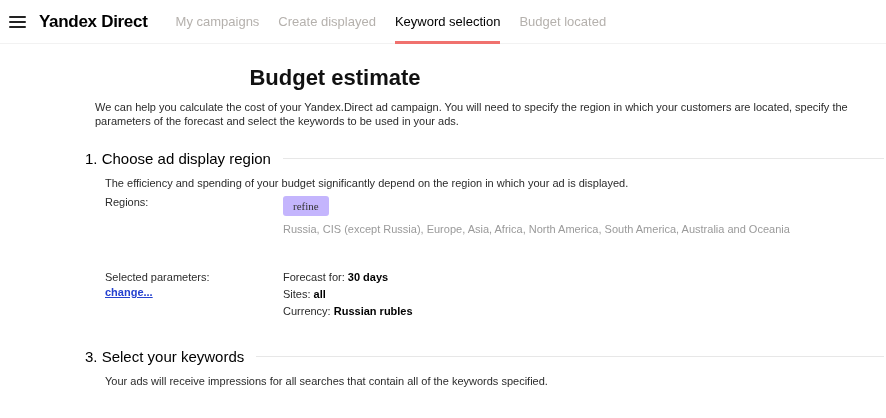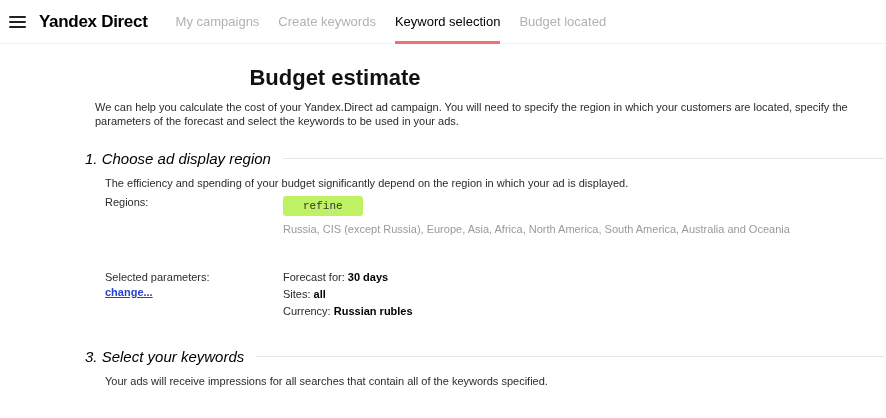--- a/index.html
+++ b/index.html
@@ -21,36 +21,36 @@
   .tab.active::after { content: ""; position: absolute; left: 0; right: 0; bottom: -1px;
     height: 3px; background: #f0716e; }
 
   
   .main { padding: 0 2px 0 85px; }
   .page-title-wrap { width: 500px; text-align: center; margin-top: 21px; }
   .page-title { font-size: 22px; color: #111; margin-top: 8px; }
   .intro { margin: 9px 0 0 10px; font-size: 11px; line-height: 14px; color: #2b2b2b; }
 
   .section { margin-top: 0; }
-  .section-head { display: flex; align-items: center; gap: 12px; font-style: italic; }
+  .section-head { display: flex; align-items: center; gap: 12px; }
   .section-head h2 { font-size: 15px; font-weight: normal; color: #000; white-space: nowrap; }
   .section-head .rule { flex: 1; height: 1px; background: #e7e7e7; }
 
   .sec-desc { margin: 10px 0 0 20px; font-size: 11px; color: #2b2b2b; }
 
   .row { display: flex; padding-left: 20px; }
   .label-col { width: 178px; font-size: 11px; color: #2b2b2b; flex-shrink: 0; }
   .value-col { font-size: 11px; color: #2b2b2b; }
 
   .link { color: #2541cf; font-weight: bold; text-decoration: underline;
     font-size: 11px; cursor: pointer; display: inline-block; margin-top: 3px; }
 
-  .btn-refine { display: inline-block; background: #bef264; border: none;
-    border-radius: 3px; padding: 4px 20px; font-size: 11px; color: #333;
-    font-family: Liberation Mono, monospace; cursor: pointer; }
+  .btn-refine { display: inline-block; background: #c4b5fd; border: none;
+    border-radius: 3px; padding: 4px 10px; font-size: 11px; color: #333;
+    font-family: Liberation Serif, serif; cursor: pointer; }
   .regions-list { margin-top: 7px; font-size: 11px; color: #9a9a9a; }
 
   .param-line { margin-bottom: 5px; }
   .param-line b { color: #000; }
 
   
   .s1 { margin-top: 22px; }
   .s1 .row { margin-top: 7px; }
 
   
@@ -65,21 +65,21 @@
 
 <header class="header">
   <span class="burger">
     <span></span>
       <span></span>
       <span></span>
   </span>
   <span class="logo">Yandex Direct</span>
   <nav class="tabs">
     <span class="tab">My campaigns</span>
-    <span class="tab">Create keywords</span>
+    <span class="tab">Create displayed</span>
     <span class="tab active">Keyword selection</span>
     <span class="tab">Budget located</span>
   </nav>
 </header>
 
 <main class="main">
 
   <div class="page-title-wrap">
     <h1 class="page-title">Budget estimate</h1>
   </div>

